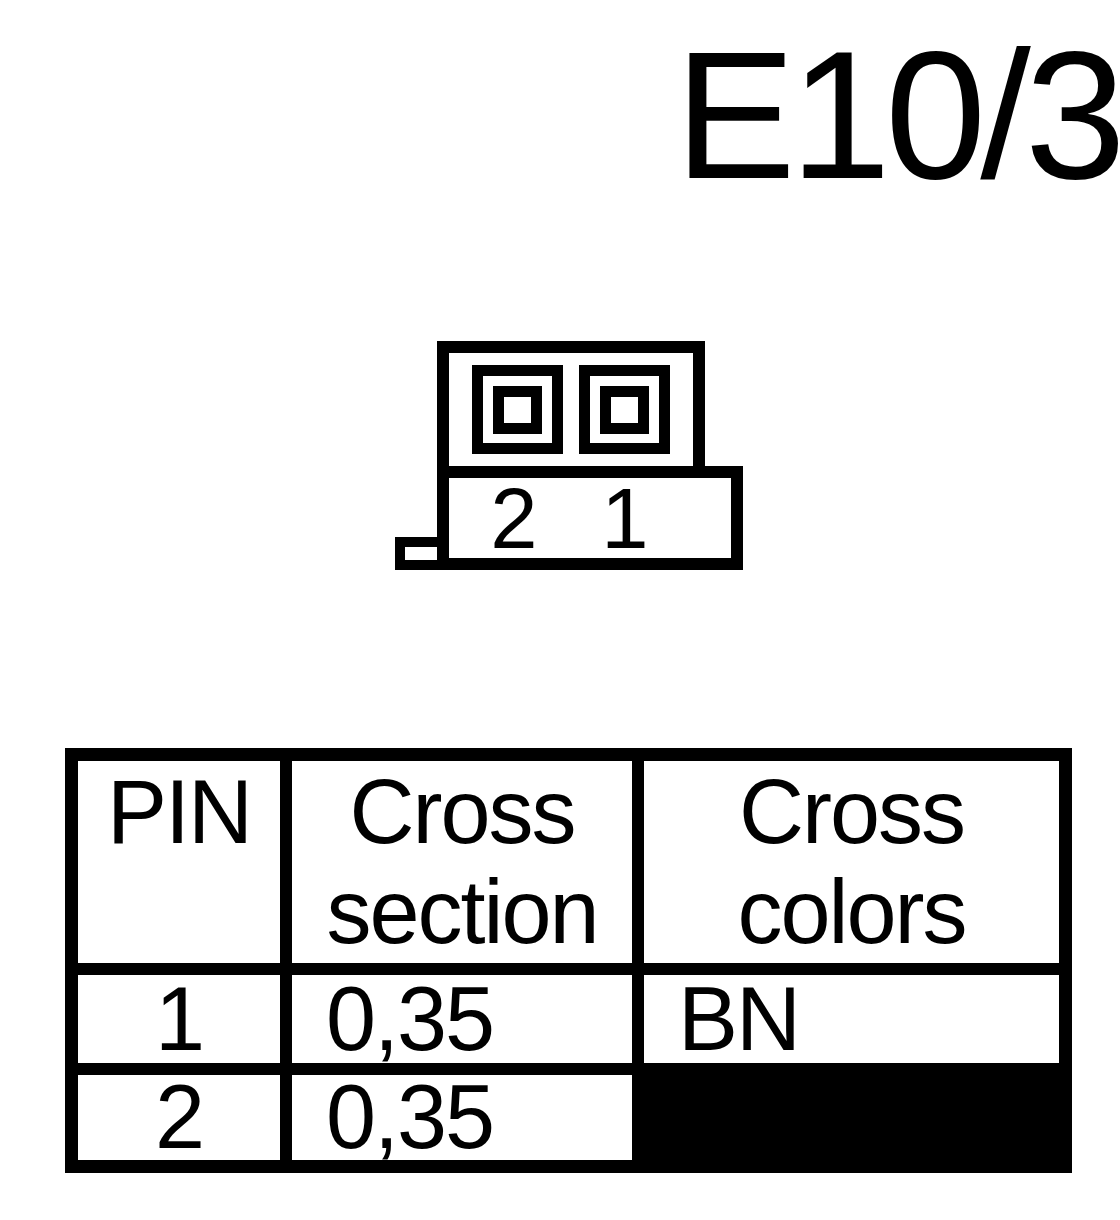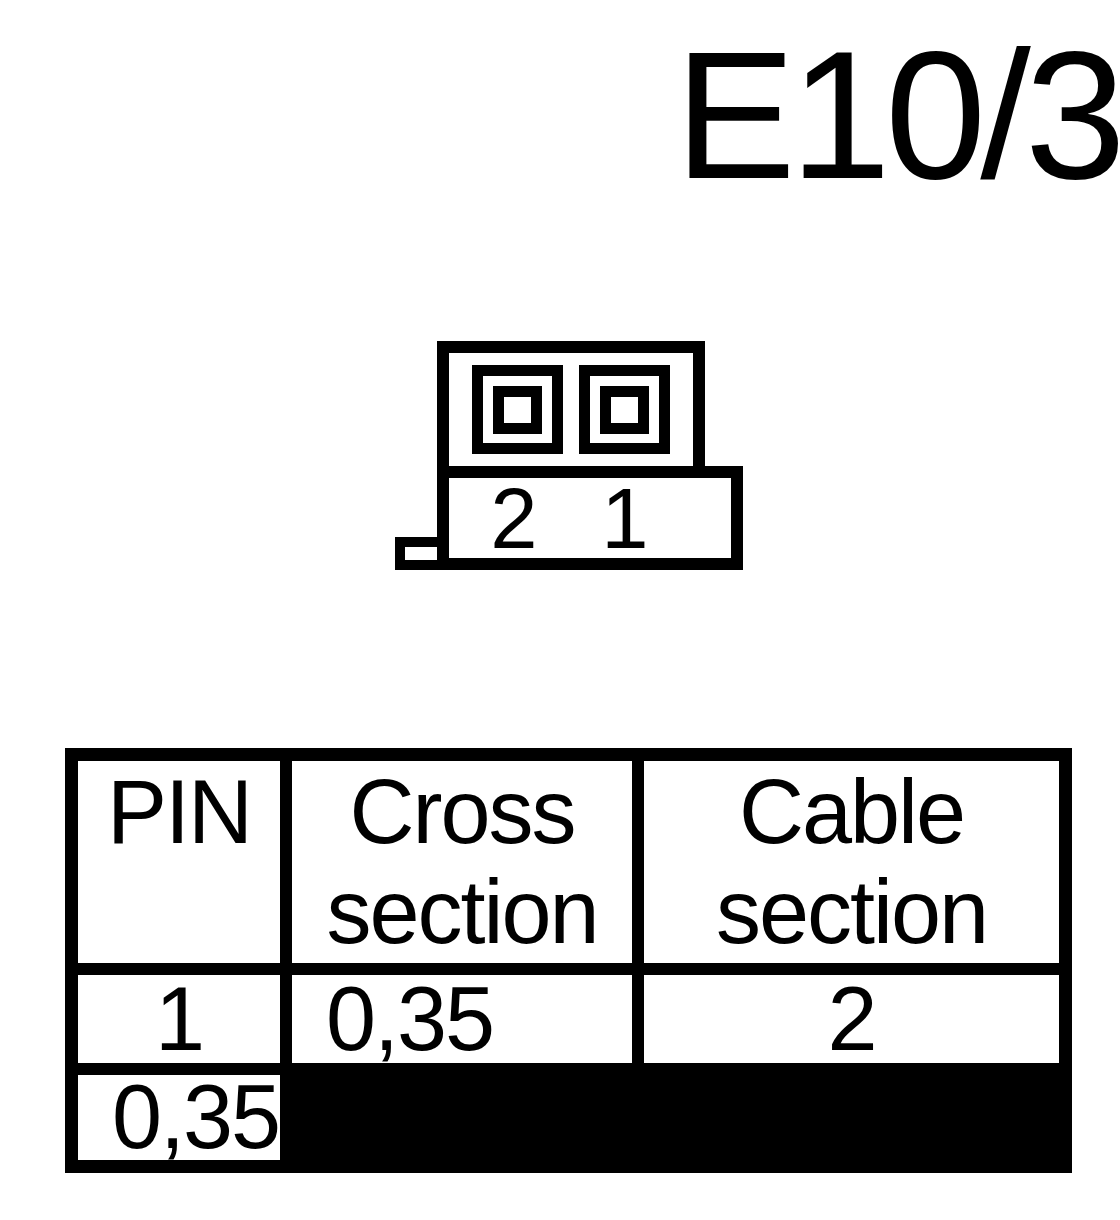--- a/index.html
+++ b/index.html
@@ -155,20 +155,21 @@
     </div>
     <div class="cavity">
       <div class="cavity-inner"></div>
     </div>
   </div>
 </div>
 
 <div class="pin-table">
   <div class="cell th">PIN</div>
   <div class="cell th">Cross section</div>
-  <div class="cell th">Cable section</div>
+  <div class="cell th">Cross colors</div>
 
   <div class="cell td td-center">1</div>
   <div class="cell td td-left">0,35</div>
+  <div class="cell td td-left">BN</div>
 
   <div class="cell td td-center">2</div>
   <div class="cell td td-left">0,35</div>
 </div>
 
 </body></html>

